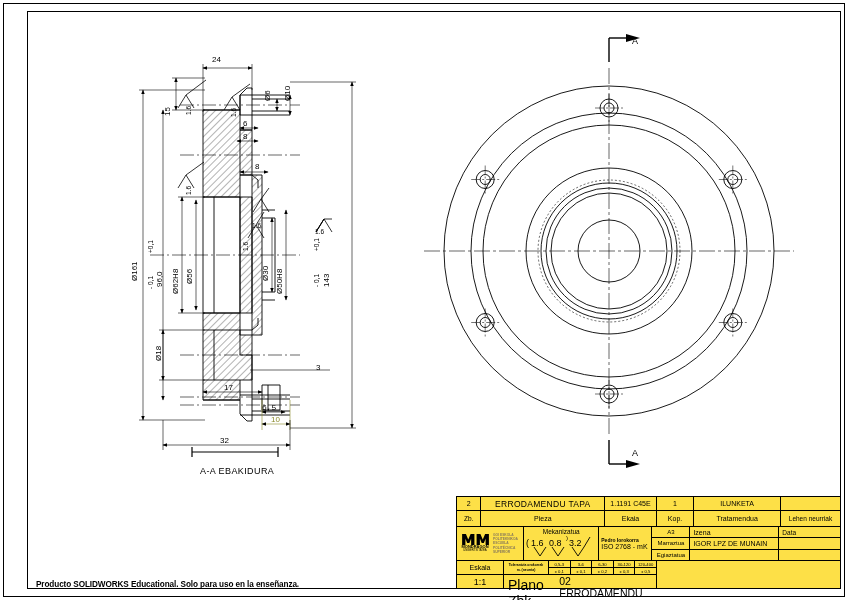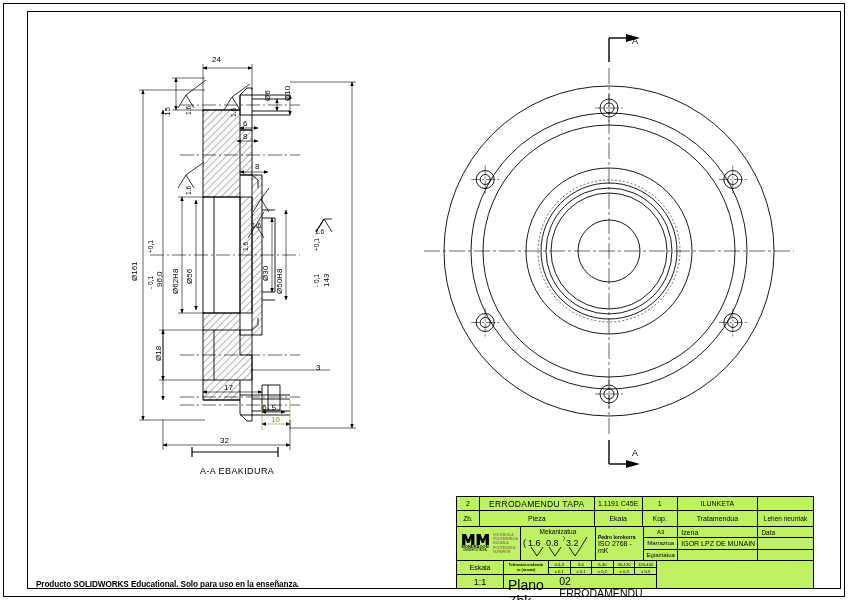--- a/index.html
+++ b/index.html
@@ -30,23 +30,23 @@
   svg.draw {
     position: absolute;
     left: 0; top: 0;
     width: 848px; height: 600px;
     pointer-events: none;
   }
   
   #title-block {
     position: absolute;
     left: 456px; top: 496px;
-    width: 358px; height: 93px;
+    width: 385px; height: 93px;
     border: 1.3px solid #000;
-    background: #bef264;
+    background: #fde047;
     font-size: 7px;
     color: #000;
   }
   #title-block .row { display: flex; width: 100%; }
   #title-block .cell {
     border-right: 1px solid #000;
     border-bottom: 1px solid #000;
     display: flex;
     align-items: center;
     justify-content: center;

